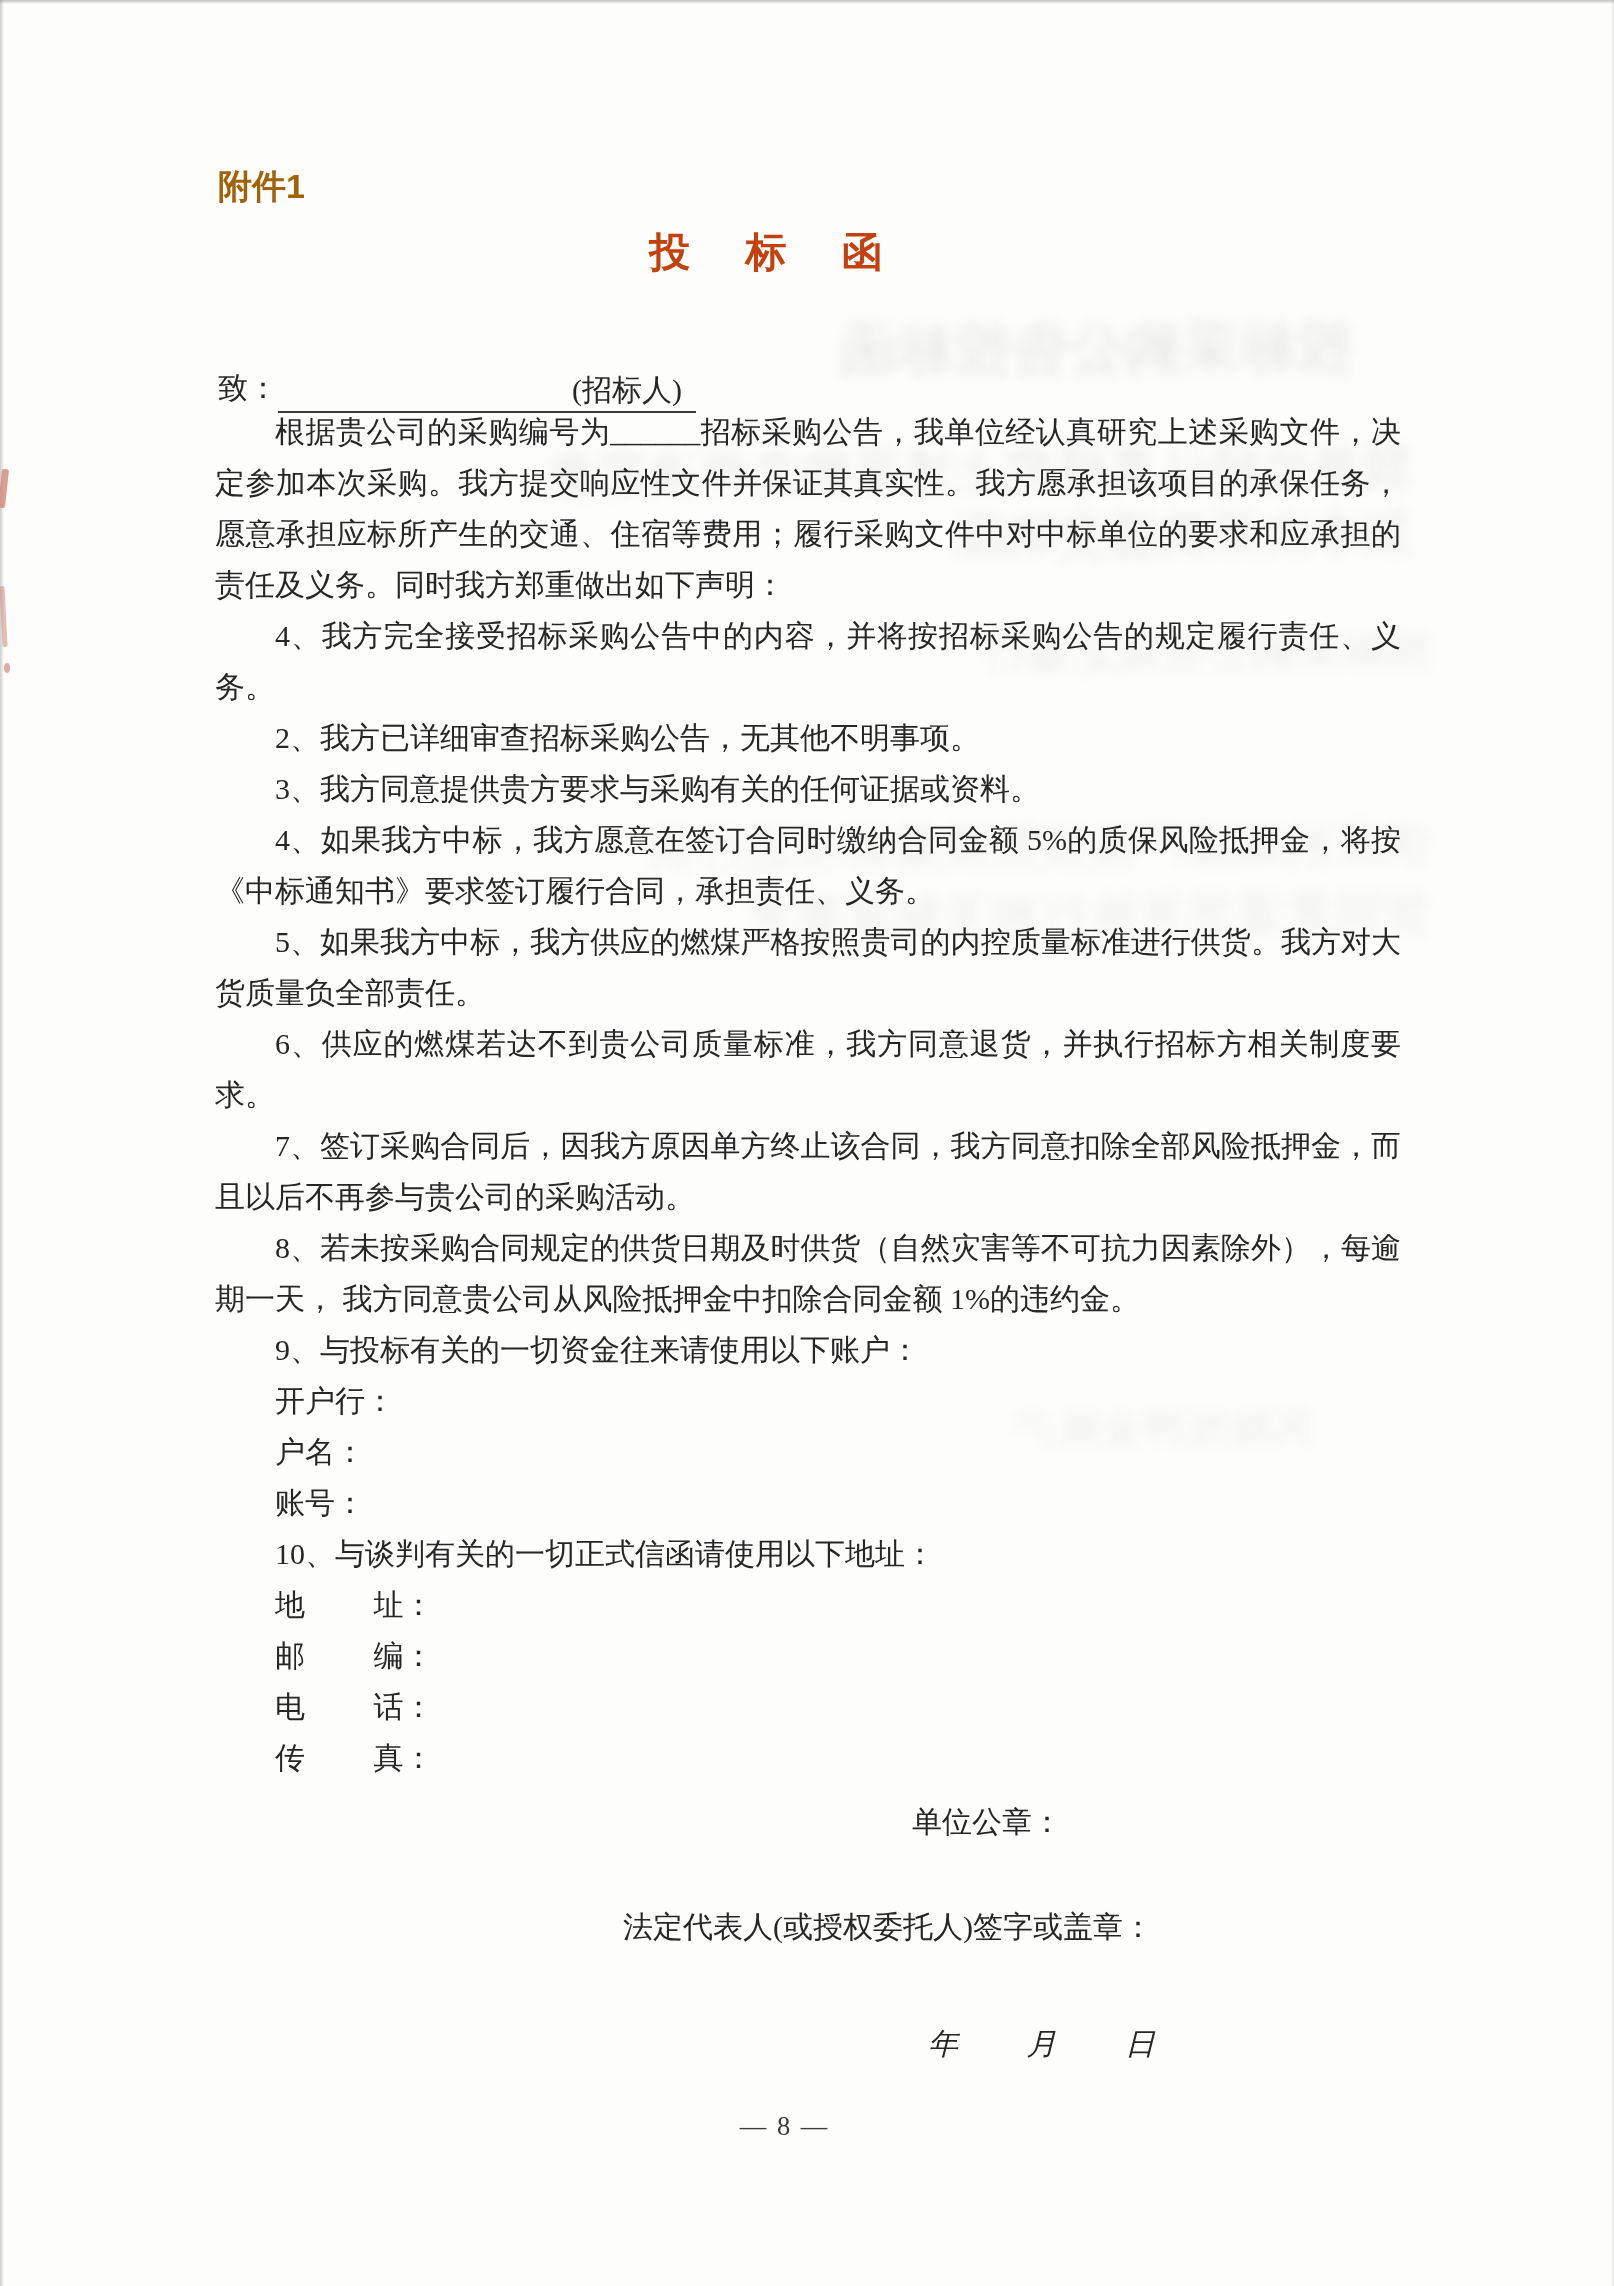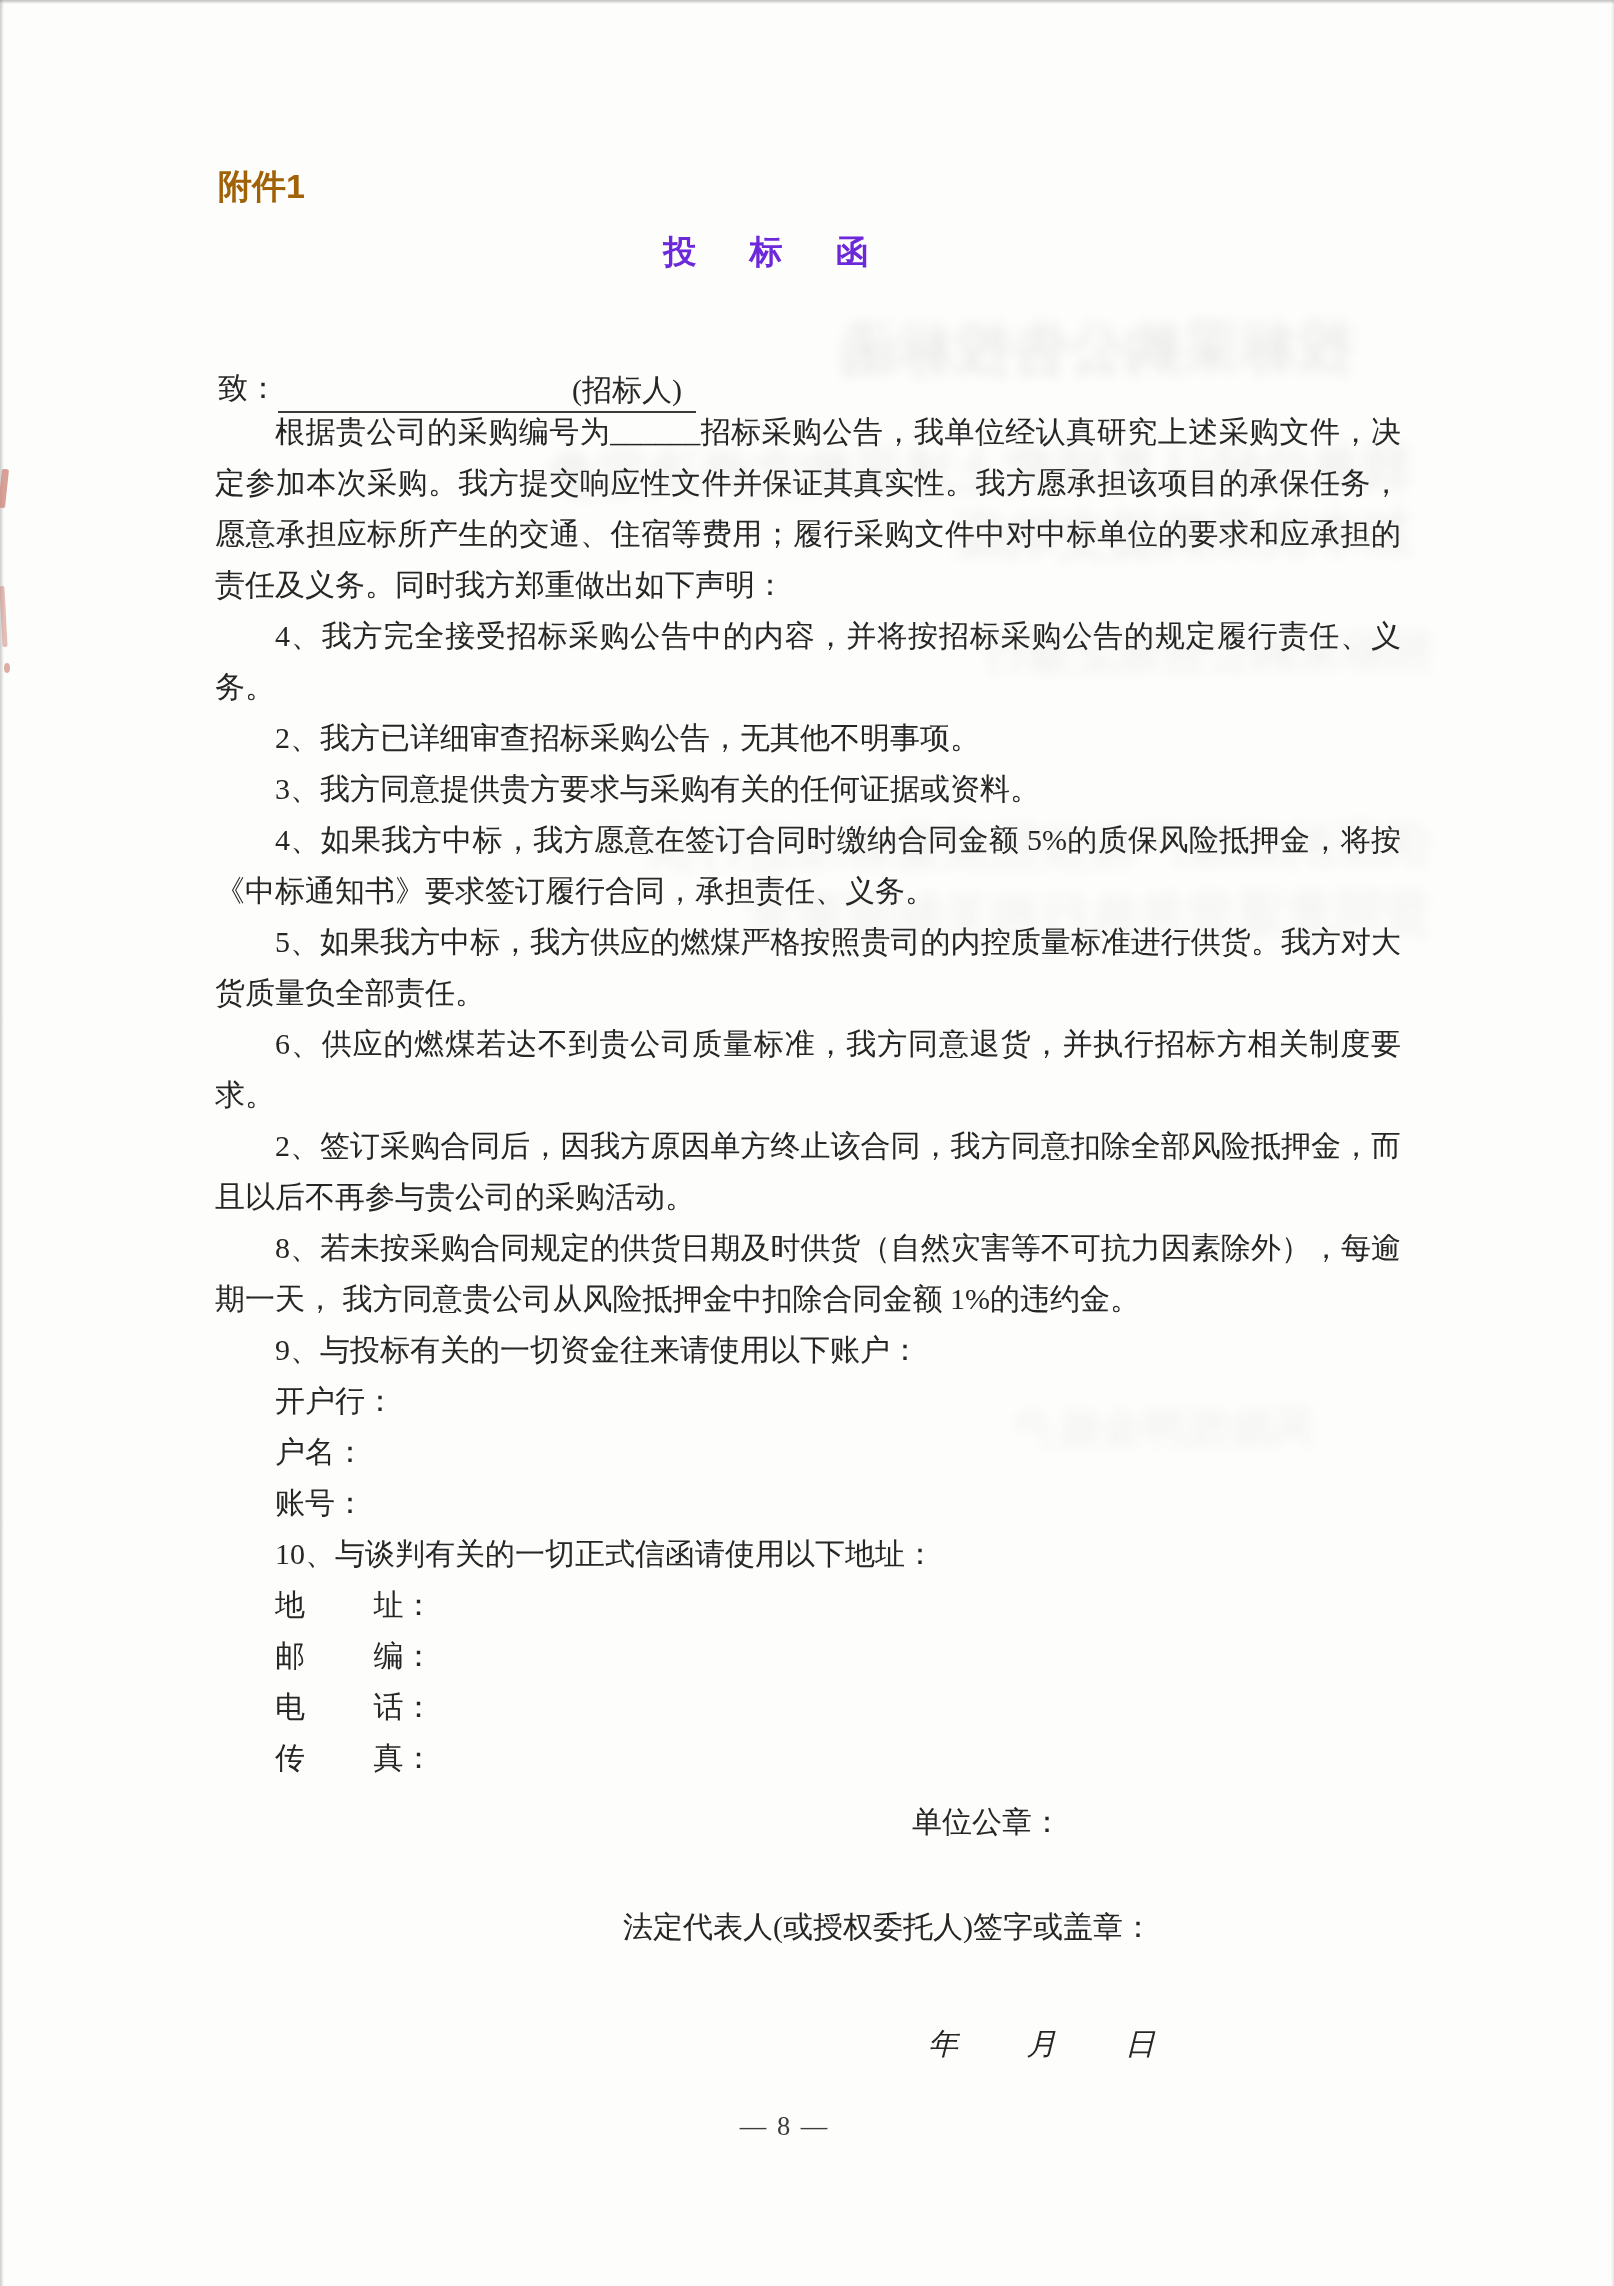--- a/index.html
+++ b/index.html
@@ -46,23 +46,23 @@
 
   .attachment{
     position:absolute;left:218px;top:165px;
     font-family:"Liberation Sans","DejaVu Sans",sans-serif;
     font-weight:700;font-size:34px;line-height:43px;
     color:#a16207;
   }
   .title{
     position:absolute;left:0;right:82px;top:222px;
     text-align:center;
-    font-size:33px;font-weight:700;line-height:61px;
+    font-size:41px;font-weight:700;line-height:61px;
     word-spacing:45px;
-    color:#6d28d9;
+    color:#c2410c;
     margin:0;
   }
   .salutation{
     position:absolute;left:218px;top:362px;
     font-size:30px;line-height:51px;margin:0;
   }
   .sal-underline{
     display:inline-block;
     border-bottom:2.9px solid #3a3a3a;
     line-height:43px;
@@ -131,21 +131,21 @@
     </p>
 
     <div class="body" id="paragraphs-host">
         <p class="indent">根据贵公司的采购编号为______招标采购公告，我单位经认真研究上述采购文件，决定参加本次采购。我方提交响应性文件并保证其真实性。我方愿承担该项目的承保任务，愿意承担应标所产生的交通、住宿等费用；履行采购文件中对中标单位的要求和应承担的责任及义务。同时我方郑重做出如下声明：</p>
         <p class="indent">4、我方完全接受招标采购公告中的内容，并将按招标采购公告的规定履行责任、义务。</p>
         <p class="indent">2、我方已详细审查招标采购公告，无其他不明事项。</p>
         <p class="indent">3、我方同意提供贵方要求与采购有关的任何证据或资料。</p>
         <p class="indent">4、如果我方中标，我方愿意在签订合同时缴纳合同金额 5%的质保风险抵押金，将按《中标通知书》要求签订履行合同，承担责任、义务。</p>
         <p class="indent">5、如果我方中标，我方供应的燃煤严格按照贵司的内控质量标准进行供货。我方对大货质量负全部责任。</p>
         <p class="indent">6、供应的燃煤若达不到贵公司质量标准，我方同意退货，并执行招标方相关制度要求。</p>
-        <p class="indent">2、签订采购合同后，因我方原因单方终止该合同，我方同意扣除全部风险抵押金，而且以后不再参与贵公司的采购活动。</p>
+        <p class="indent">7、签订采购合同后，因我方原因单方终止该合同，我方同意扣除全部风险抵押金，而且以后不再参与贵公司的采购活动。</p>
         <p class="indent">8、若未按采购合同规定的供货日期及时供货（自然灾害等不可抗力因素除外），每逾期一天， 我方同意贵公司从风险抵押金中扣除合同金额 1%的违约金。</p>
         <p class="indent">9、与投标有关的一切资金往来请使用以下账户：</p>
         <p class="indent">开户行：</p>
         <p class="indent">户名：</p>
         <p class="indent">账号：</p>
         <p class="indent">10、与谈判有关的一切正式信函请使用以下地址：</p>
         <p class="indent label-wide">地 址：</p>
         <p class="indent label-wide">邮 编：</p>
         <p class="indent label-wide">电 话：</p>
         <p class="indent label-wide">传 真：</p>

